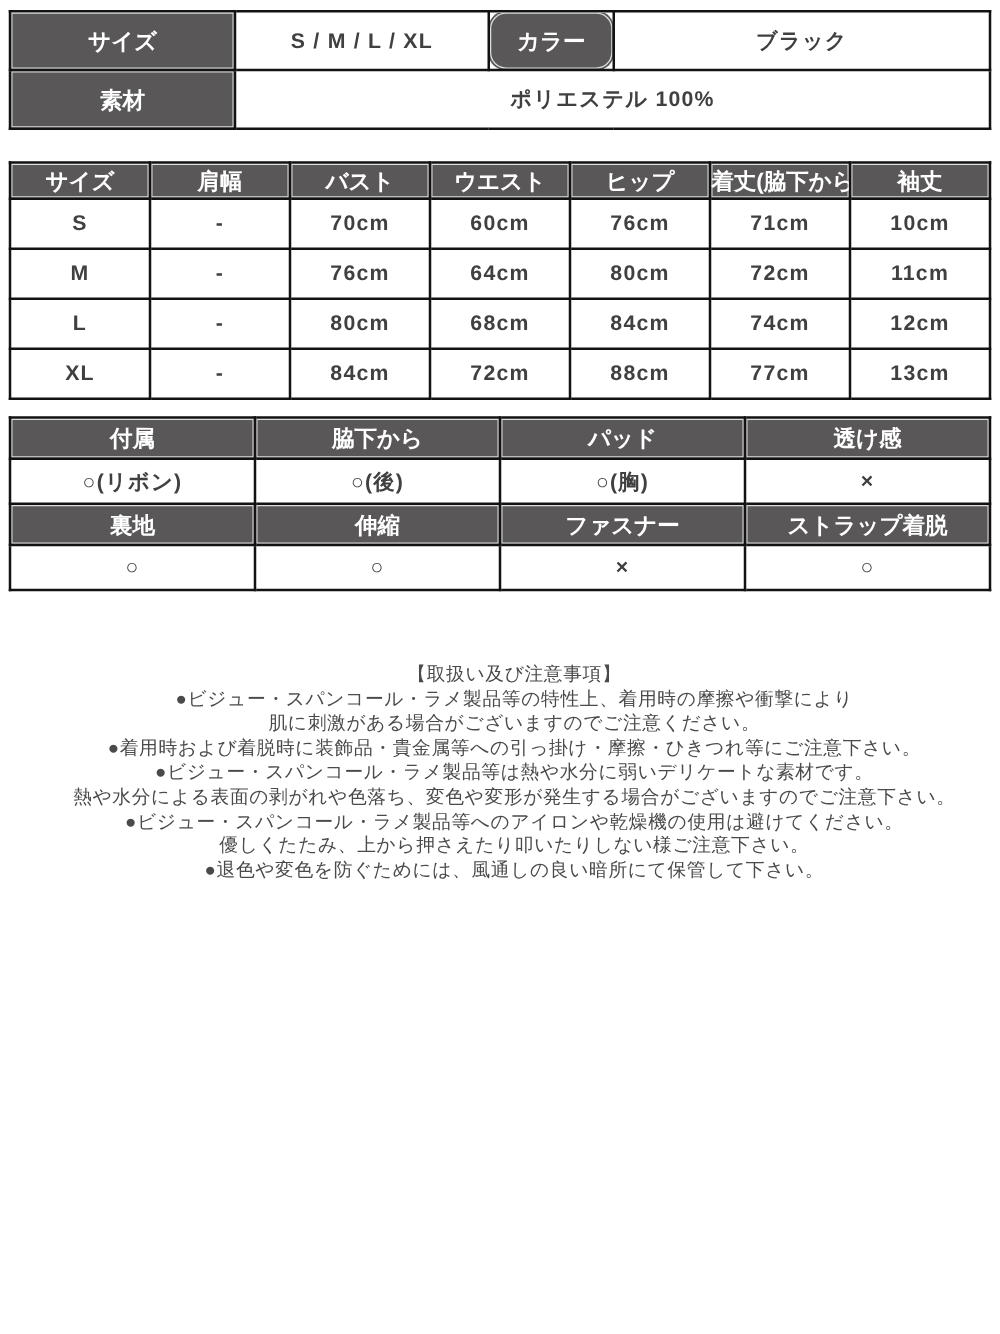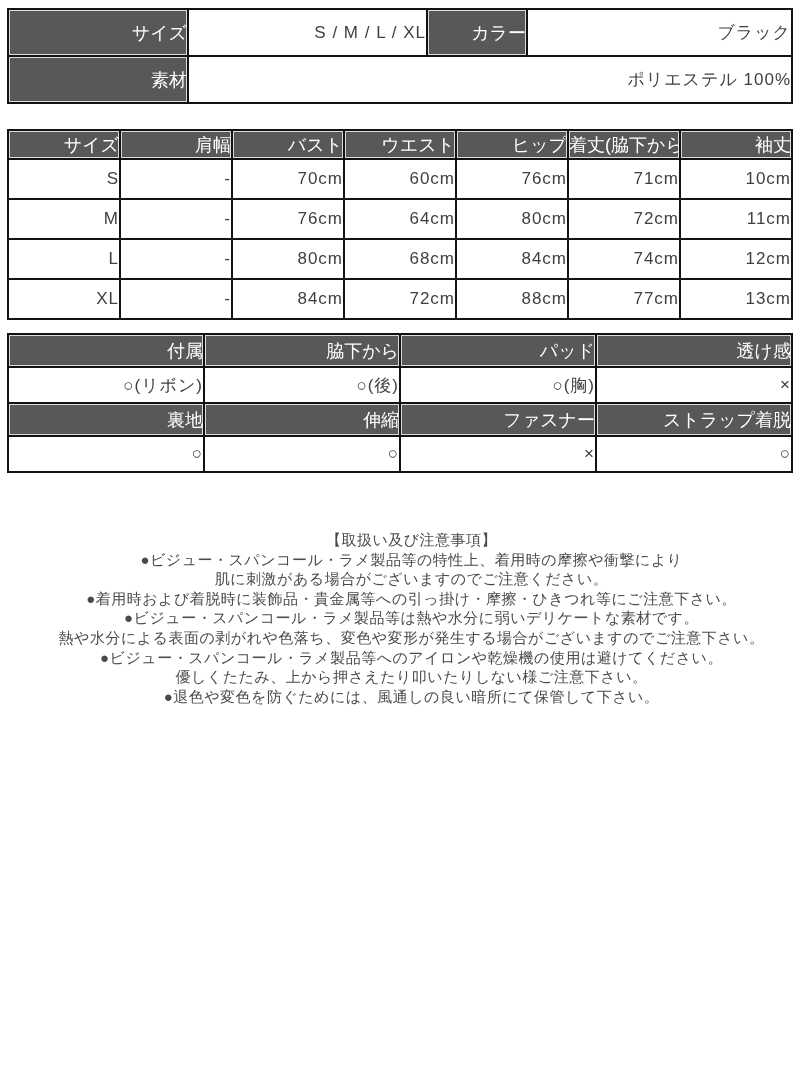--- a/index.html
+++ b/index.html
@@ -8,36 +8,36 @@
     font-family:"Liberation Sans","DejaVu Sans",sans-serif;
     -webkit-font-smoothing:antialiased;
   }
   .page{box-sizing:border-box;width:800px;padding:8px 7px;}
 
   table.tbl{
     border-collapse:collapse;table-layout:fixed;width:786px;
   }
   table.tbl td{
     border:2px solid #121212;
-    text-align:right;vertical-align:middle;
+    text-align:center;vertical-align:middle;
     overflow:hidden;white-space:nowrap;
-    padding:0 0;box-sizing:border-box;
+    padding:0 0;box-sizing:border-box;font-weight:bold;
   }
   .hd{
     background:#595757;color:#ffffff;
     font-size:18px;
     box-shadow:inset 0 0 0 1px rgba(255,255,255,0.8);
   }
   .val{color:#404040;font-size:17px;letter-spacing:1px;}
 
   
   .info-table td{height:47px;}
   .info-table .c1{width:180px;}
-  .info-table .c2{width:239px;border-radius:14px;}
-  .info-table .c3{width:100px;}
+  .info-table .c2{width:203px;border-radius:14px;}
+  .info-table .c3{width:100px;border-radius:13px;}
 
   
   .size-table{margin-top:25px;}
   .size-table td{height:29px;}
   .size-table td.body{height:40px;}
   .size-table .hd-small{font-size:18px;letter-spacing:0;}
 
   
   .features-table{margin-top:13px;}
   .features-table td{width:25%;}

